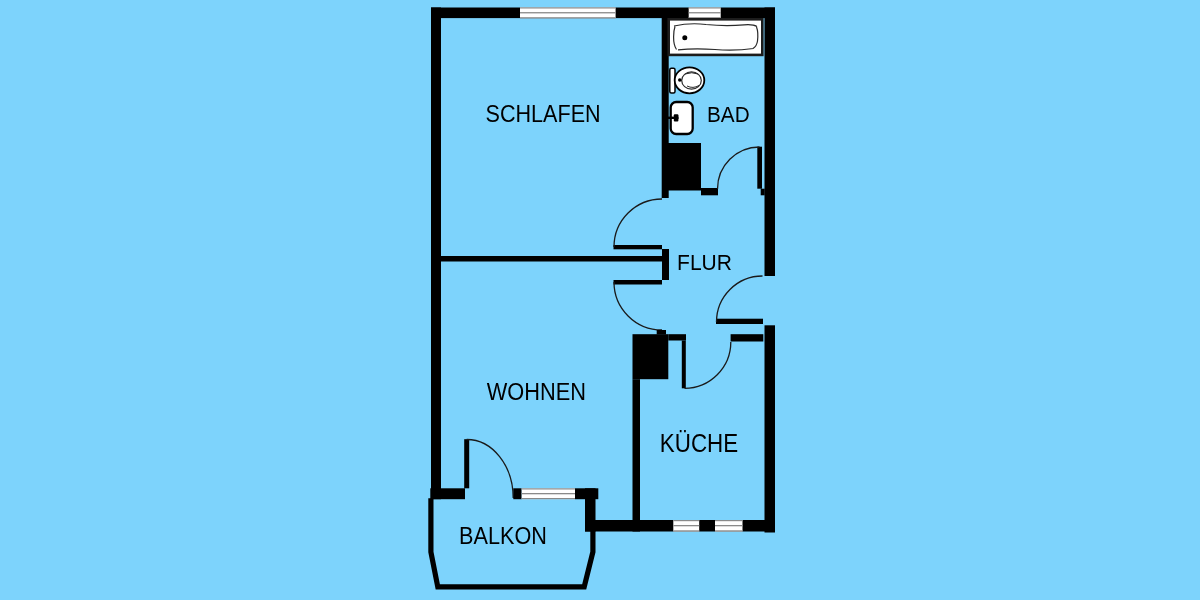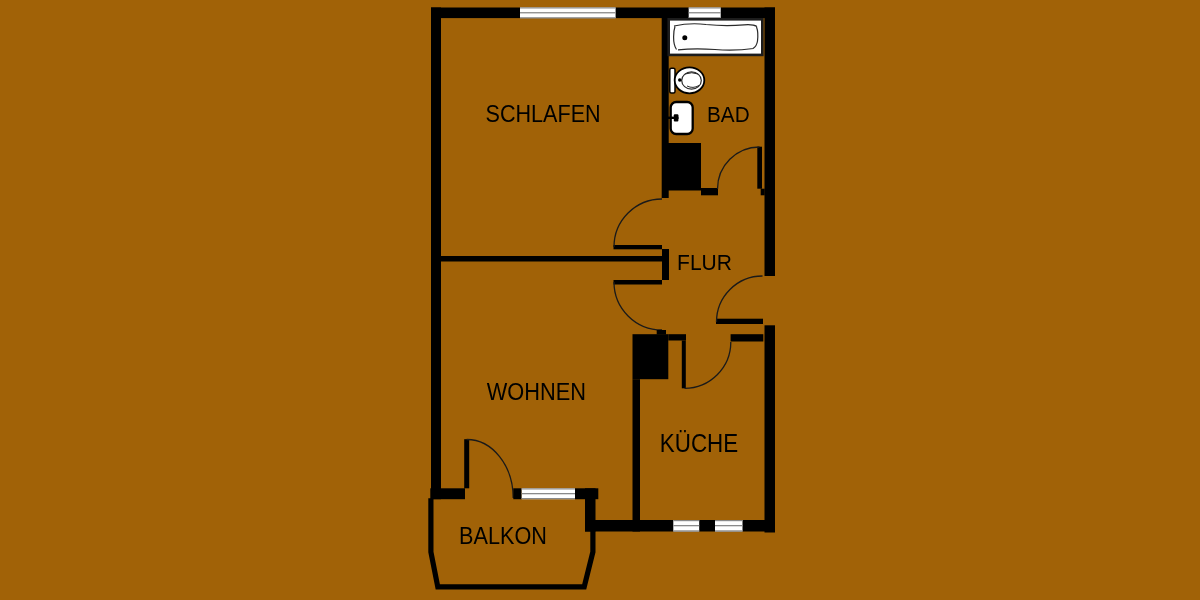--- a/index.html
+++ b/index.html
@@ -1,16 +1,16 @@
 <!DOCTYPE html>
 <html><head>
 <meta charset="utf-8">
 <style>
   html,body{margin:0;padding:0;background:#ffffff;}
-  #stage{position:relative;width:1200px;height:600px;background:#a16207;overflow:hidden;}
+  #stage{position:relative;width:1200px;height:600px;background:#7dd3fc;overflow:hidden;}
   svg{position:absolute;left:0;top:0;}
   text{font-family:"Liberation Sans",sans-serif;fill:#000;-webkit-font-smoothing:antialiased;}
 </style>
 </head>
 <body>
 <div id="stage">
 <svg width="1200" height="600" viewBox="0 0 1200 600">
 
   <g>
         <rect x="431" y="7.5" width="344" height="10.6" fill="#000"></rect>

